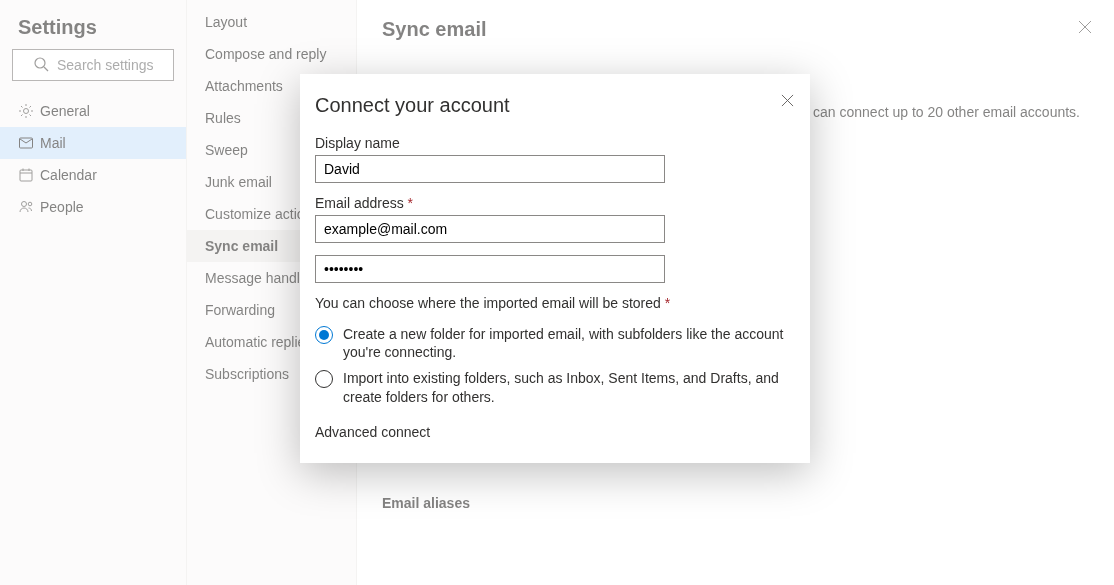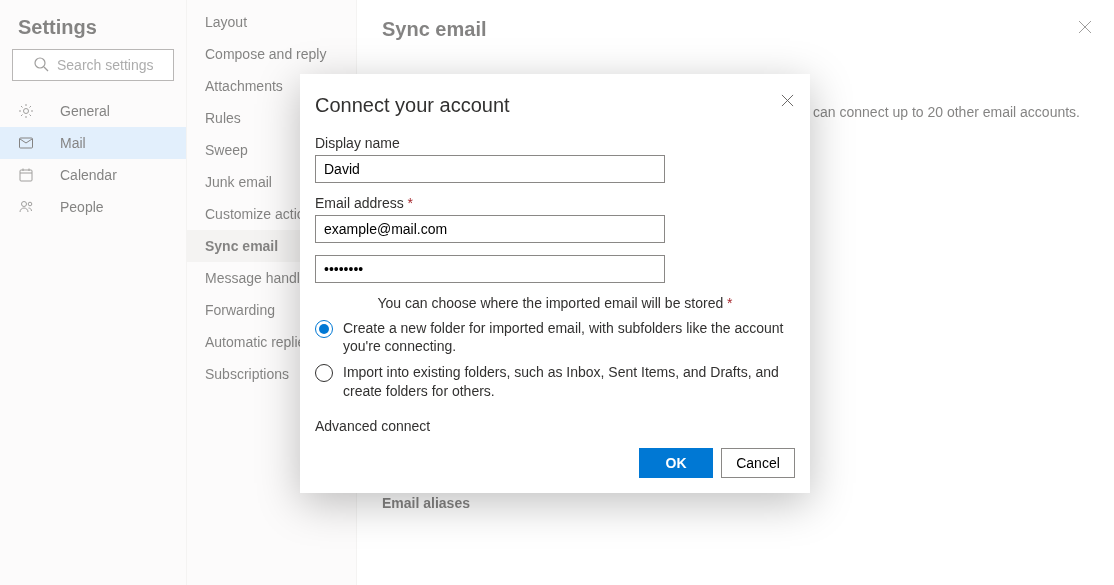--- a/index.html
+++ b/index.html
@@ -7,21 +7,21 @@
   .app { width: 1114px; height: 585px; position: relative; overflow: hidden; }
 
   .sidebar-left { position: absolute; top: 0; left: 0; width: 187px; height: 100%; background: #faf9f8; border-right: 1px solid #edebe9; }
   .settings-title { font-size: 20px; font-weight: 600; padding: 16px 18px 10px; }
   .search-box { margin: 0 12px 14px; border: 1px solid #8a8886; background: #fff; height: 32px; display: flex; align-items: center; padding: 0 20px; }
   .search-box svg { width: 16px; height: 16px; flex-shrink: 0; }
   .search-box input { border: none; outline: none; flex: 1; font-size: 14px; padding-left: 8px; background: transparent; }
   .nav-item { display: flex; align-items: center; height: 32px; padding: 0 18px; cursor: pointer; }
   .nav-item.selected { background: #cfe4fa; }
   .nav-item .ico { width: 18px; display: flex; align-items: center; justify-content: flex-start; }
-  .nav-item .lbl { margin-left: 24px; }
+  .nav-item .lbl { margin-left: 4px; }
   .quick-link { color: #0078d4; padding: 14px 0 0 48px; cursor: pointer; }
 
   .sidebar-mid { position: absolute; top: 0; left: 187px; width: 170px; height: 100%; background: #faf9f8; border-right: 1px solid #edebe9; padding-top: 6px; }
   .mid-item { height: 32px; display: flex; align-items: center; padding: 0 18px; cursor: pointer; white-space: nowrap; overflow: hidden; }
   .mid-item.selected { background: #edebe9; font-weight: 600; }
 
   .content { position: absolute; top: 0; left: 357px; right: 0; height: 100%; padding: 18px 25px; }
   .content-header { font-size: 20px; font-weight: 600; }
   .content-close { position: absolute; top: 20px; right: 22px; cursor: pointer; }
   .content-text-right { position: absolute; top: 104px; right: 34px; font-size: 14px; color: #323130; }
@@ -175,34 +175,30 @@
     </span>
 
     <div class="field-label">Display name</div>
     <input class="field-input" type="text" value="David" style="">
 
     <div class="field-label"><span>Email address</span> <span class="req">*</span></div>
     <input class="field-input" type="text" value="example@mail.com" style="">
 
     <input class="field-input" type="text" value="••••••••" style="">
 
-    <div class="field-label" style="margin-bottom:8px;text-align:center;"><span>You can choose where the imported email will be stored</span> <span class="req">*</span></div>
+    <div class="field-label" style="margin-bottom:14px;"><span>You can choose where the imported email will be stored</span> <span class="req">*</span></div>
 
     <div class="radio-row sel">
       <span class="r-outer">
           <span class="r-inner"></span>
         </span>
       <span class="r-label">Create a new folder for imported email, with subfolders like the account you're connecting.</span>
     </div>
     <div class="radio-row">
       <span class="r-outer"></span>
       <span class="r-label">Import into existing folders, such as Inbox, Sent Items, and Drafts, and create folders for others.</span>
     </div>
 
     <div class="adv-title">Advanced connect</div>
 
-    <div class="dlg-buttons">
-      <button class="btn primary">OK</button>
-      <button class="btn">Cancel</button>
-    </div>
   </div>
 
 </div>
 
 </body></html>

